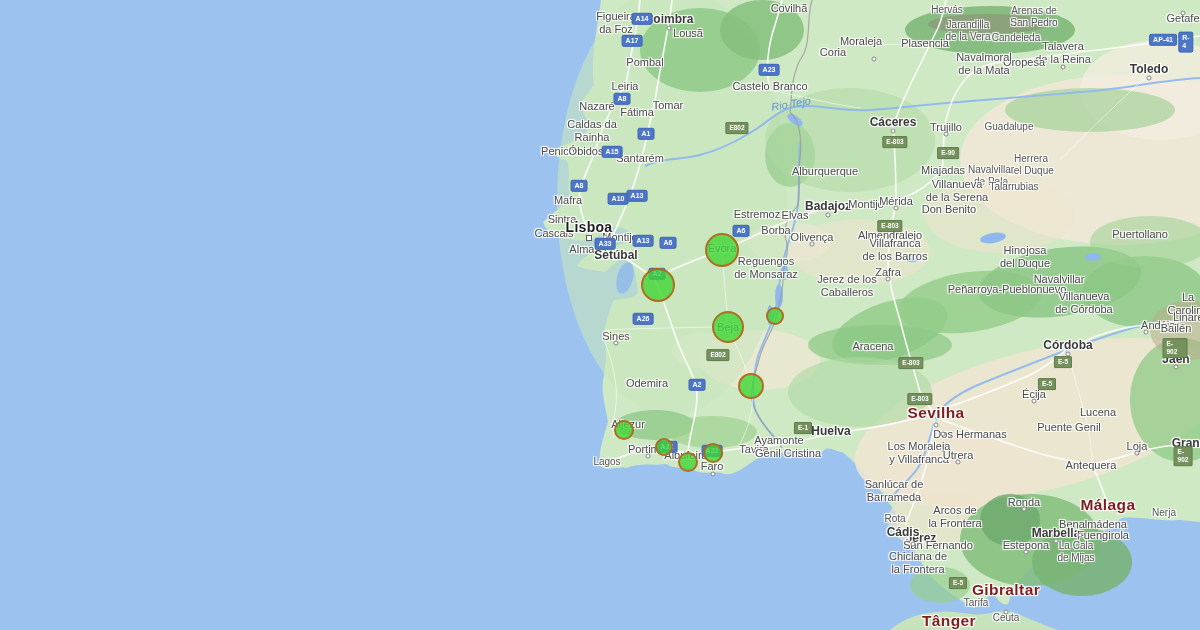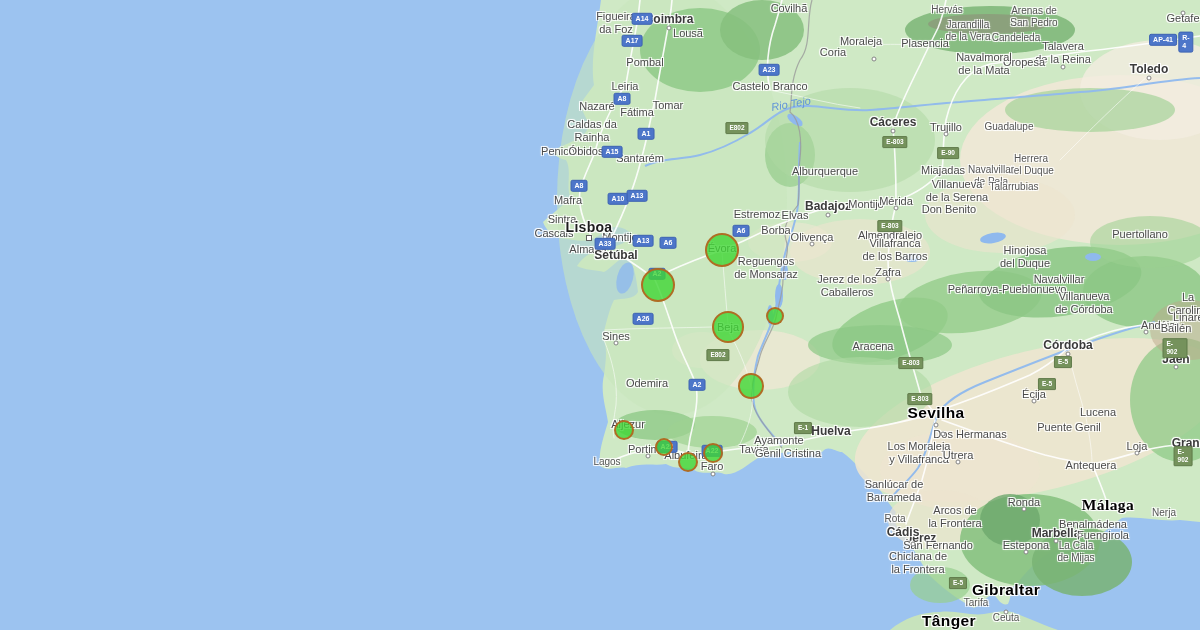--- a/index.html
+++ b/index.html
@@ -12,21 +12,21 @@
   .lbl{
     position:absolute;transform:translate(-50%,-50%);
     white-space:pre-line;text-align:center;line-height:1.15;z-index:3;
     color:#4a4a4a;font-size:11px;
     text-shadow:-1px -1px 0 rgba(255,255,255,.9),1px -1px 0 rgba(255,255,255,.9),
                 -1px 1px 0 rgba(255,255,255,.9),1px 1px 0 rgba(255,255,255,.9),
                 0 0 3px rgba(255,255,255,.9);
     pointer-events:none;
   }
   .lbl.cap{font-size:14px;font-weight:bold;color:#1d1d1d;letter-spacing:.3px;}
-  .lbl.xl{font-size:15.5px;font-weight:bold;color:#000000;letter-spacing:.4px;}
+  .lbl.xl{font-size:15.5px;font-weight:bold;color:#7f1d1d;letter-spacing:.4px;}
   .lbl.md{font-size:12px;font-weight:bold;color:#3a3a3a;}
   .lbl.tn{font-size:11px;}
   .lbl.sm{font-size:10px;color:#555;}
   .lbl.water{font-style:italic;color:#5f93d8;font-size:11px;
     text-shadow:none;transform:translate(-50%,-50%) rotate(-10deg);}
   .dot{
     position:absolute;width:5px;height:5px;border-radius:50%;
     background:#fff;border:1.5px solid #838383;box-sizing:border-box;
     transform:translate(-50%,-50%);z-index:3;
   }
@@ -312,21 +312,21 @@
     <div class="lbl tn" style="left: 1091px; top: 465px;">Antequera</div>
     <div class="lbl md" style="left: 921px; top: 511px; margin-top: 28px;">Jerez</div>
     <div class="lbl sm" style="left: 895px; top: 519px;">Rota</div>
     <div class="lbl md" style="left: 903px; top: 533px;">Cádis</div>
     <div class="lbl tn" style="left: 938px; top: 545px;">San Fernando</div>
     <div class="lbl tn" style="left: 918px; top: 563px;">Chiclana de
 la Frontera</div>
     <div class="lbl tn" style="left: 955px; top: 517px;">Arcos de
 la Frontera</div>
     <div class="lbl tn" style="left: 1024px; top: 502px;">Ronda</div>
-    <div class="lbl xl" style="left: 1108px; top: 505px; font-family: Liberation Serif, serif;">Málaga</div>
+    <div class="lbl xl" style="left: 1108px; top: 505px;">Málaga</div>
     <div class="lbl tn" style="left: 1093px; top: 524px;">Benalmádena</div>
     <div class="lbl md" style="left: 1056px; top: 534px;">Marbella</div>
     <div class="lbl tn" style="left: 1103px; top: 535px;">Fuengirola</div>
     <div class="lbl sm" style="left: 1076px; top: 551px;">La Cala
 de Mijas</div>
     <div class="lbl tn" style="left: 1026px; top: 545px;">Estepona</div>
     <div class="lbl sm" style="left: 1164px; top: 513px;">Nerja</div>
     <div class="lbl xl" style="left: 1006px; top: 590px;">Gibraltar</div>
     <div class="lbl sm" style="left: 976px; top: 603px;">Tarifa</div>
     <div class="lbl sm" style="left: 1006px; top: 618px;">Ceuta</div>

